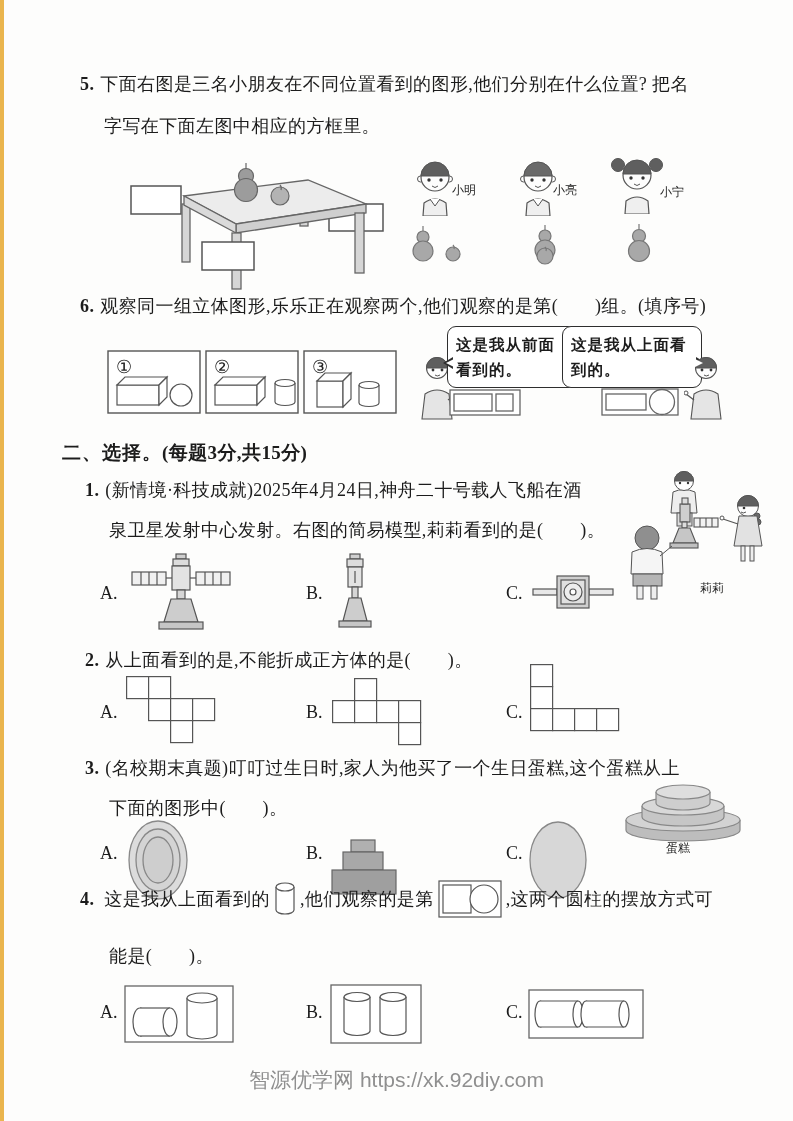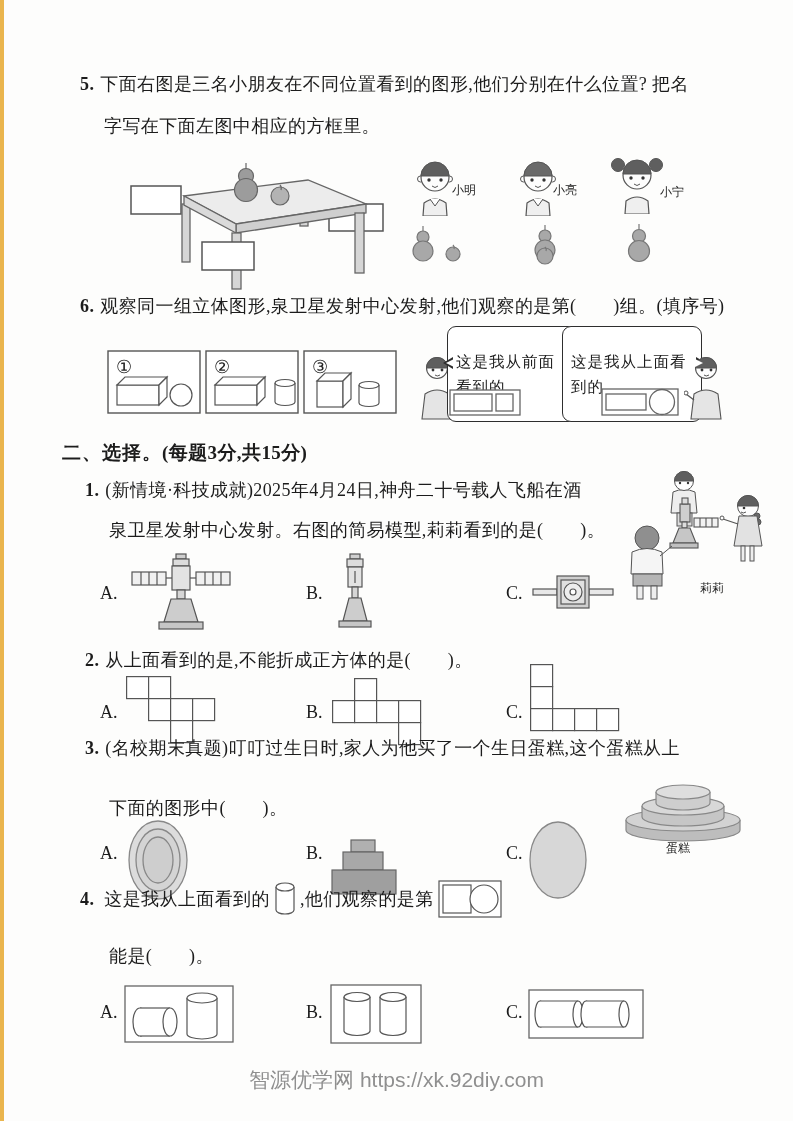--- a/index.html
+++ b/index.html
@@ -6,21 +6,21 @@
   body{width:793px;height:1121px;position:relative;background:#fdfdfc;overflow:hidden;
        font-family:"Liberation Serif","DejaVu Serif",serif;color:#1c1c1c;}
   .abs{position:absolute;}
   .t{font-size:18px;letter-spacing:0.4px;white-space:nowrap;}
   .num{font-weight:bold;margin-right:6px;}
   .sec{font-size:19px;font-weight:bold;}
   .sec b{letter-spacing:1px;}
   .optlabel{font-size:18px;}
   .kidname{font-size:12px;}
   .bubble{border:1.6px solid #2e2e2e;border-radius:9px;background:#fff;
-          padding:22px 8px;font-size:15.5px;line-height:1.62;letter-spacing:1px;}
+          padding:5px 8px;font-size:15.5px;line-height:1.62;letter-spacing:1px;font-weight:bold;}
   .bubble::after,.bubble::before{content:"";position:absolute;border:6px solid transparent;}
   .b1::after{left:-11px;top:30px;border-right:10px solid #2e2e2e;}
   .b1::before{left:-6px;top:32px;border:4px solid transparent;border-right:8px solid #fff;z-index:1;}
   .b2::after{right:-11px;top:30px;border-left:10px solid #2e2e2e;}
   .b2::before{right:-6px;top:32px;border:4px solid transparent;border-left:8px solid #fff;z-index:1;}
   svg{display:block;}
   .inlineRow{display:flex;align-items:center;gap:4px;font-size:18px;letter-spacing:0.4px;white-space:nowrap;}
   .footer{width:100%;text-align:center;color:#8f8f8f;font-size:21px;
           font-family:"Liberation Sans","DejaVu Sans",sans-serif;}
   .edge{width:4px;height:100%;background:#eab54e;left:0;top:0;}
@@ -125,21 +125,21 @@
 </svg>
 <svg class="abs" style="left:618px;top:222px" width="42" height="52" viewBox="0 0 42 52">
   <g fill="#a8a8a8" stroke="#777" stroke-width="1.2">
     <line x1="21" y1="2" x2="21" y2="7"></line>
       <circle cx="21" cy="14" r="6.5"></circle>
       <circle cx="21" cy="29" r="10.5"></circle>
   </g>
 </svg>
 
 <div class="abs t" style="left:80px;top:294px">
-  <b class="num">6.</b><span>观察同一组立体图形,泉卫星发射中心发射,他们观察的是第(　　)组。(填序号)</span>
+  <b class="num">6.</b><span>观察同一组立体图形,乐乐正在观察两个,他们观察的是第(　　)组。(填序号)</span>
 </div>
 
 <svg class="abs" style="left:107px;top:347px" width="294" height="70" viewBox="0 0 294 70">
   <g fill="#fff" stroke="#555" stroke-width="1.4">
     <rect x="1" y="4" width="92" height="62"></rect>
     <rect x="99" y="4" width="92" height="62"></rect>
     <rect x="197" y="4" width="92" height="62"></rect>
   </g>
   <text x="9" y="26" font-size="18" fill="#222">①</text>
   <text x="107" y="26" font-size="18" fill="#222">②</text>
@@ -346,21 +346,21 @@
   <g fill="#fff" stroke="#555" stroke-width="1.2">
     <rect x="0.6" y="0.6" width="22" height="22"></rect>
       <rect x="0.6" y="22.6" width="22" height="22"></rect>
     <rect x="0.6" y="44.6" width="22" height="22"></rect>
       <rect x="22.6" y="44.6" width="22" height="22"></rect>
     <rect x="44.6" y="44.6" width="22" height="22"></rect>
       <rect x="66.6" y="44.6" width="22" height="22"></rect>
   </g>
 </svg>
 
-<div class="abs t" style="left:85px;top:736px">
+<div class="abs t" style="left:85px;top:756px">
   <b class="num">3.</b><span>(名校期末真题)叮叮过生日时,家人为他买了一个生日蛋糕,这个蛋糕从上</span>
 </div>
 <div class="abs t" style="left:109px;top:796px">
   <span>下面的图形中(　　)。</span>
 </div>
 
 <svg class="abs" style="left:620px;top:766px" width="126" height="76" viewBox="0 0 126 76">
   <g stroke="#888" stroke-width="1.2">
     <path d="M6,54 v10 a57,11 0 0 0 114,0 v-10" fill="#bdbdbd"></path>
     <ellipse cx="63" cy="54" rx="57" ry="11" fill="#d3d3d3"></ellipse>
@@ -405,20 +405,21 @@
     </g>
   </svg>
   <span>,他们观察的是第</span>
   <svg width="64" height="38" viewBox="0 0 64 38">
     <g fill="#fff" stroke="#555" stroke-width="1.2">
       <rect x="1" y="1" width="62" height="36"></rect>
       <rect x="5" y="5" width="28" height="28"></rect>
       <circle cx="46" cy="19" r="14"></circle>
     </g>
   </svg>
+  <span>,这两个圆柱的摆放方式可</span>
 </div>
 <div class="abs t" style="left:109px;top:944px">
   <span>能是(　　)。</span>
 </div>
 
 <div class="abs optlabel" style="left:100px;top:1002px">A.</div>
 <svg class="abs" style="left:124px;top:982px" width="112" height="64" viewBox="0 0 112 64">
   <rect x="1" y="4" width="108" height="56" fill="#fff" stroke="#666" stroke-width="1.3"></rect>
   <g fill="#fff" stroke="#555" stroke-width="1.2">
     <ellipse cx="16" cy="40" rx="7" ry="14"></ellipse>

